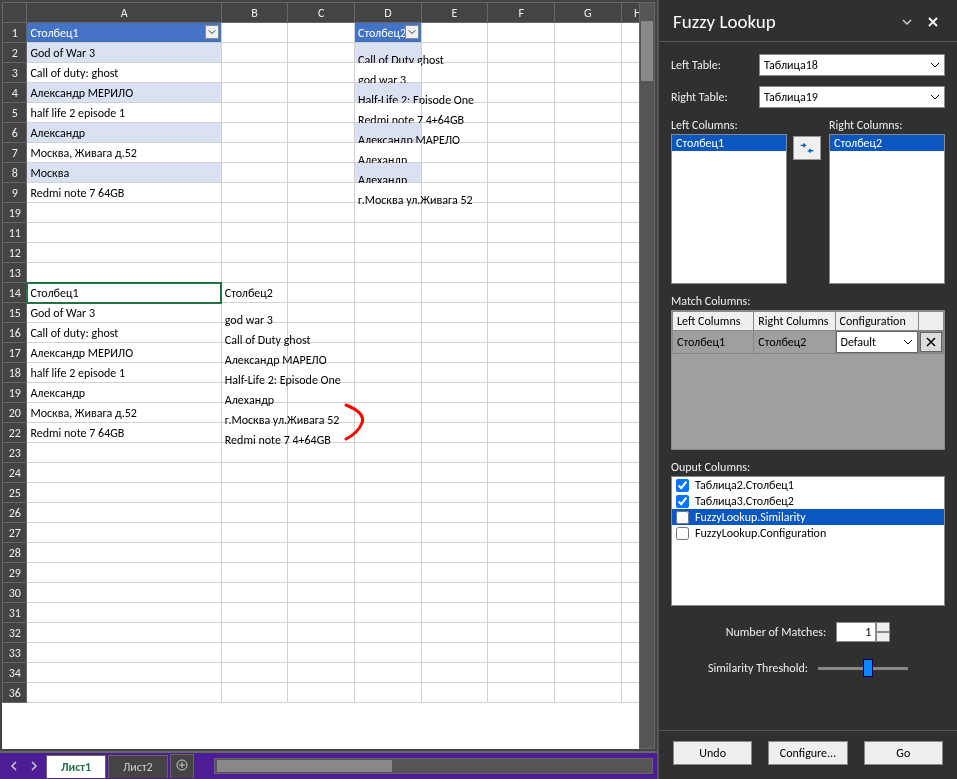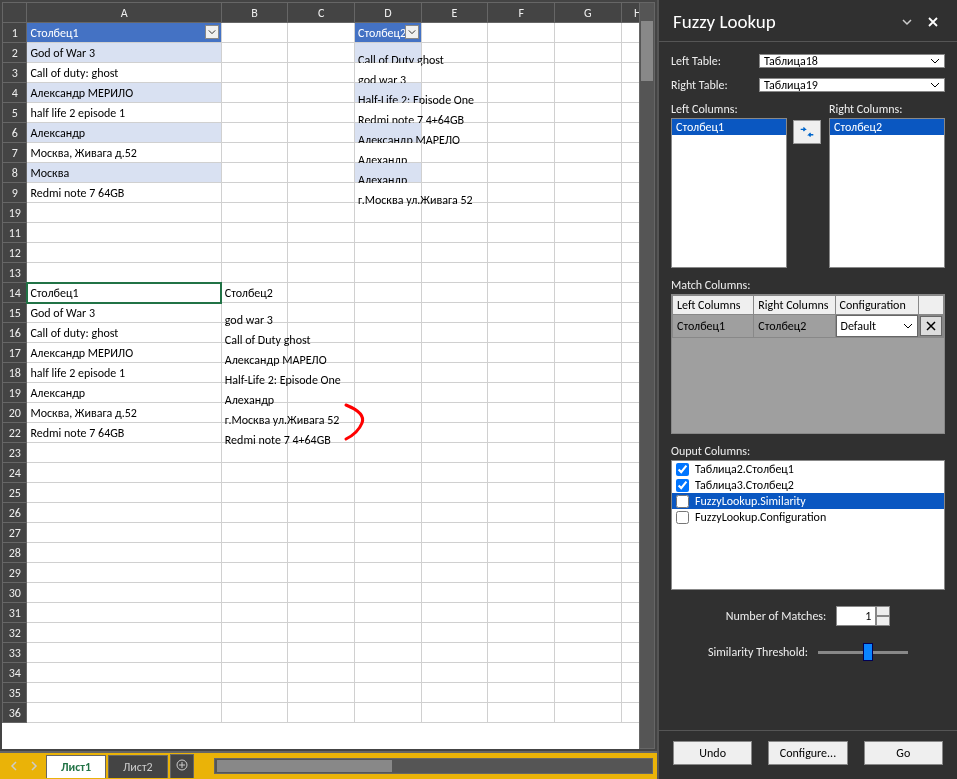--- a/index.html
+++ b/index.html
@@ -25,40 +25,40 @@
   td.tbl-row { background: #D9E1F2; }
   td.tbl-row.alt { background: #fff; }
   
   td.res-hdr { font-weight: bold; }
   .sel { outline: 2px solid #217346; outline-offset: -1px; }
   
   .annotation { position: absolute; left: 344px; top: 403px; pointer-events:none; }
   .annotation svg { overflow: visible; }
   
   
-  .tabs-bar { height: 28px; background: #eab308; display: flex; align-items: center; padding: 0 4px; border-top: 2px solid #666; }
+  .tabs-bar { height: 28px; background: #4c1d95; display: flex; align-items: center; padding: 0 4px; border-top: 2px solid #666; }
   .tabs-bar .arrow { width: 20px; height: 18px; color: #ccc; display:flex; align-items:center; justify-content:center; }
   .tabs-bar .arrow svg{width:10px;height:10px;}
   .sheet-tab { padding: 4px 14px; background: #444; color: #ccc; border: 1px solid #666; border-bottom:none; margin-left:2px; }
   .sheet-tab.active { background: #fff; color: #217346; font-weight:bold; }
   .sheet-tab.add { width: 24px; text-align:center; padding:4px 0; }
   .hscroll { flex:1; margin-left: 20px; height: 16px; background:#555; border:1px solid #666; position:relative; }
   .hscroll .thumb { position:absolute; left:2px; top:1px; width:40%; height:12px; background:#888; }
   
   
   .pane { width: 300px; height: 779px; background: #303030; color: #eee; display:flex; flex-direction:column; border-left:2px solid #555; }
   .pane-header { display:flex; align-items:center; padding: 10px 14px 8px; border-bottom: 1px solid #555; }
   .pane-header .title { font-size: 19px; font-weight: 300; flex:1; color:#fff; }
   .pane-header .btn { width: 20px; height:20px; display:flex; align-items:center; justify-content:center; color:#ccc; margin-left:6px; }
   
   .pane-body { flex:1; padding: 12px 12px 8px; overflow-y:auto; display:flex; flex-direction:column; gap: 10px; }
   
   .form-row { display:flex; align-items:center; gap: 8px; }
   .form-row label { width: 80px; }
-  .combo { flex:1; height: 14px; background:#fff; color:#000; border:1px solid #888; padding: 0 4px; display:flex; align-items:center; justify-content:space-between; }
+  .combo { flex:1; height: 22px; background:#fff; color:#000; border:1px solid #888; padding: 0 4px; display:flex; align-items:center; justify-content:space-between; }
   .combo svg{width:10px;height:10px;}
   
   .columns-row { display:flex; gap: 6px; }
   .col-group { flex:1; display:flex; flex-direction:column; }
   .col-group .lbl { margin-bottom: 2px; }
   .listbox { background:#fff; color:#000; border:1px solid #888; height: 150px; overflow:auto; }
   .listbox .item { padding: 1px 4px; }
   .listbox .item.selhl { background:#0a57c1; color:#fff; }
   .midbtns { width: 30px; display:flex; flex-direction:column; justify-content:flex-start; padding-top: 18px; gap:4px; }
   .iconbtn { width:28px; height:24px; background:#f0f0f0; border:1px solid #999; display:flex; align-items:center; justify-content:center; }
@@ -520,31 +520,20 @@
             <td></td>
             <td></td>
             <td></td>
             <td></td>
             <td></td>
             <td></td>
             <td></td>
             <td></td>
           </tr>
           <tr>
-            <th>35</th>
-            <td></td>
-            <td></td>
-            <td></td>
-            <td></td>
-            <td></td>
-            <td></td>
-            <td></td>
-            <td></td>
-          </tr>
-          <tr>
             <th>36</th>
             <td></td>
             <td></td>
             <td></td>
             <td></td>
             <td></td>
             <td></td>
             <td></td>
             <td></td>
           </tr>

